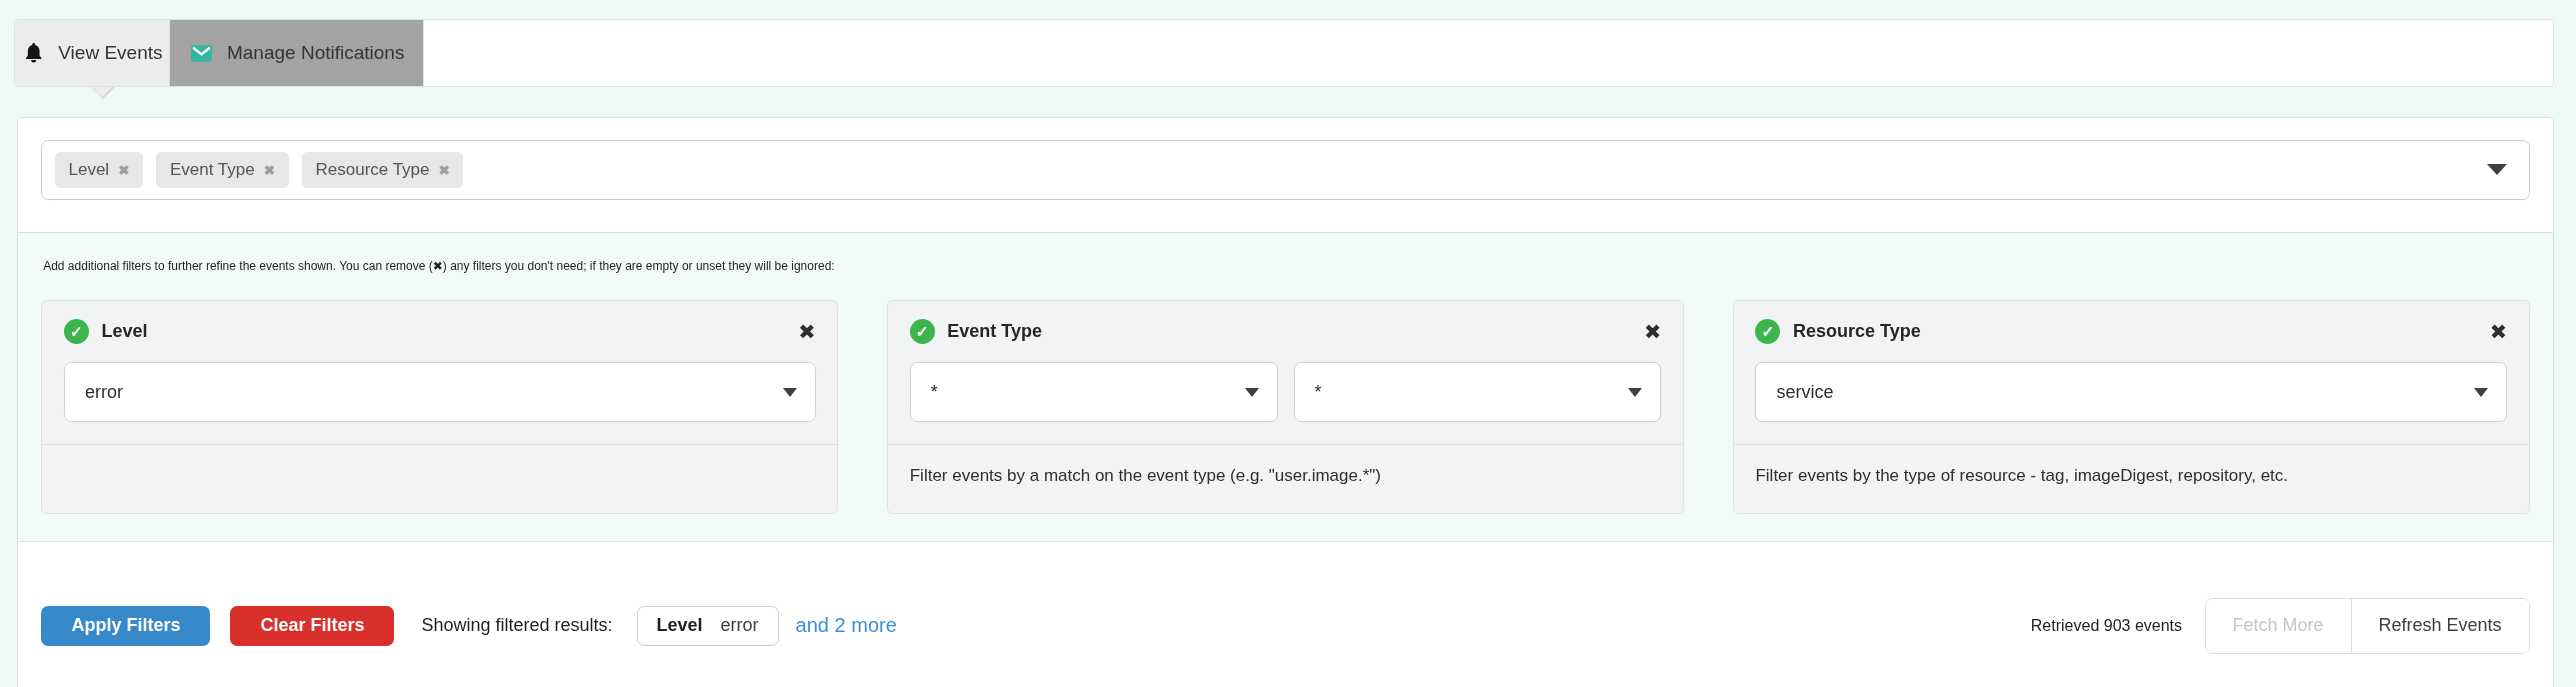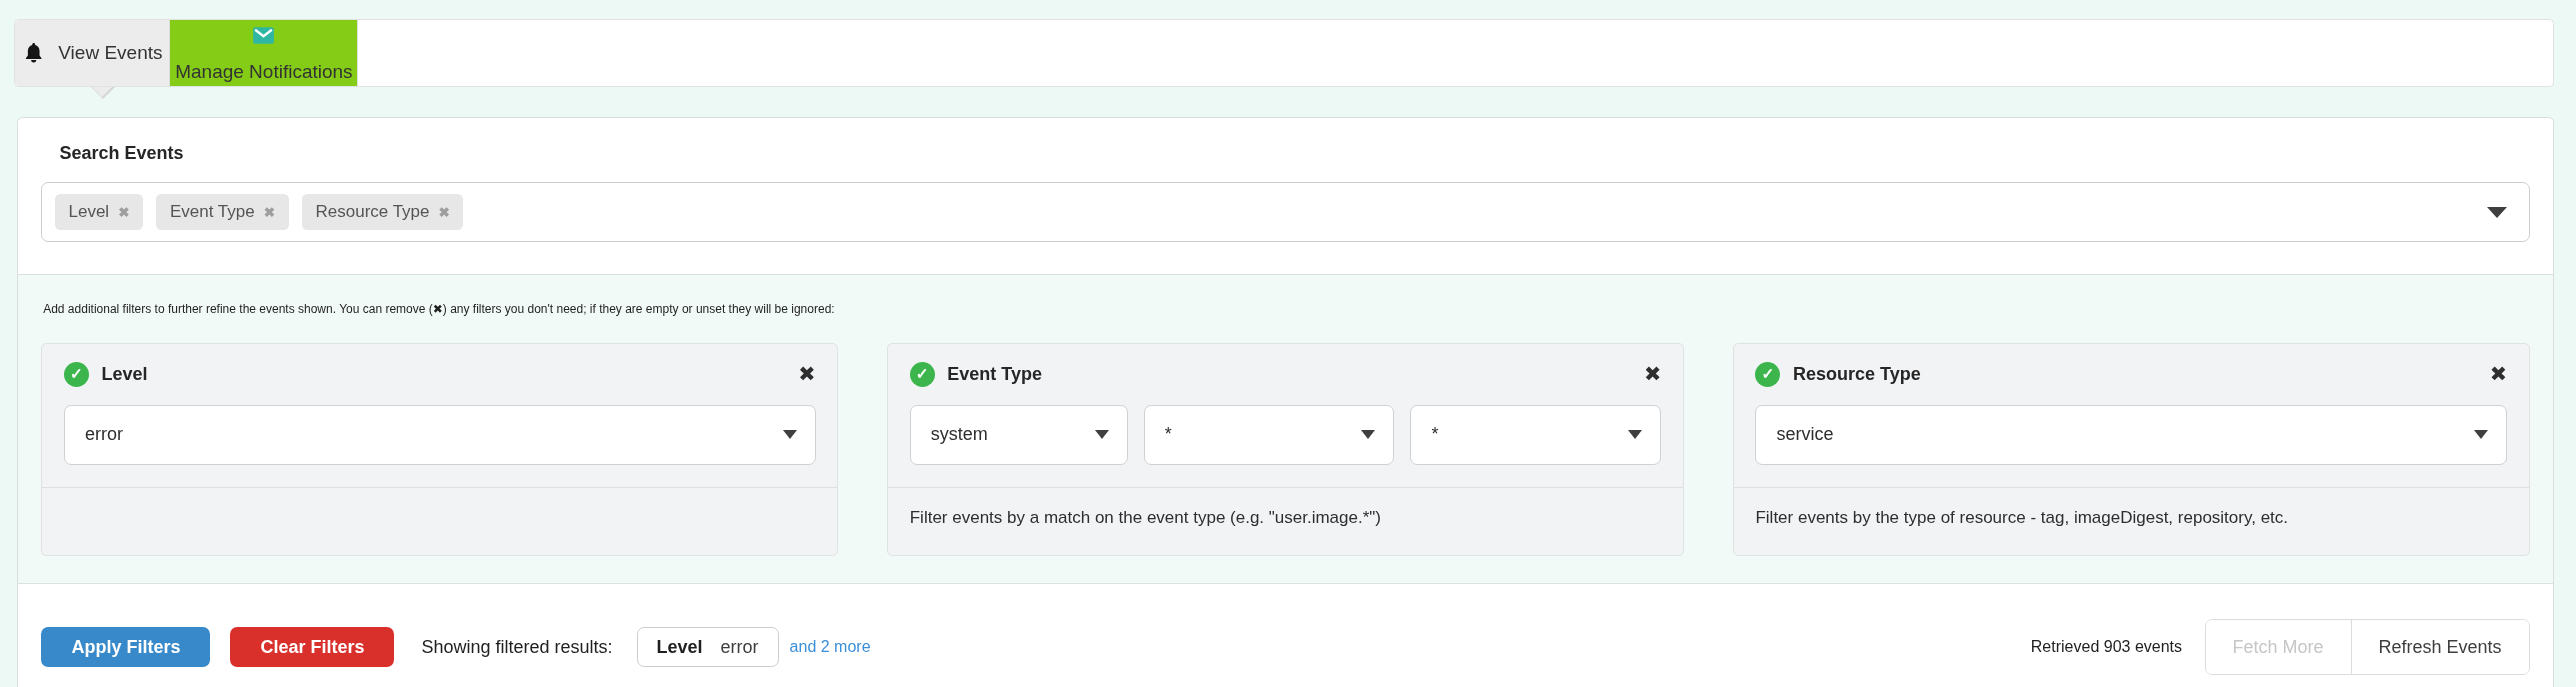--- a/index.html
+++ b/index.html
@@ -17,21 +17,21 @@
     display:flex; align-items:stretch;
   }
   .tab {
     display:flex; align-items:center; justify-content:center; gap:12.6px;
     font-size:19px; color:#333; cursor:pointer; position:relative;
   }
   .tab-active {
     width:155px; background:#ececec;
     border-right:0.9px solid #dcdcdc; border-radius:4.5px 0 0 4.5px;
   }
-  .tab-plain { width:188px; background:#84cc16; border-right:0.9px solid #e0e2e2;flex-direction:column; }
+  .tab-plain { width:254px; background:#a3a3a3; border-right:0.9px solid #e0e2e2; }
   .tab-pointer-border {
     position:absolute; bottom:-12.6px; left:76px;
     width:0; height:0; border-left:12.6px solid transparent;
     border-right:12.6px solid transparent; border-top:12.6px solid #d6d6d6;
   }
   .tab-pointer-fill {
     position:absolute; bottom:-10.8px; left:77px;
     width:0; height:0; border-left:10.8px solid transparent;
     border-right:10.8px solid transparent; border-top:10.8px solid #ececec;
   }
@@ -107,21 +107,21 @@
   .btn-apply { background:#3789c9; }
   .btn-clear { background:#d9302c; margin-left:20px; }
   .showing { font-size:18px; color:#1f1f1f; margin-left:27px; }
   .pill {
     border:0.9px solid #c9cdd1; border-radius:7.2px; height:40px;
     display:flex; align-items:center; padding:0 19px; margin-left:24px; gap:18px;
     font-size:18px; background:#fff;
   }
   .pill .k { font-weight:700; color:#1f1f1f; }
   .pill .v { color:#3e3e3e; }
-  .more-link { font-size:16px; color:#3b8fd9; margin-left:11px; cursor:pointer; text-decoration:none; }
+  .more-link { font-size:20px; color:#3b8fd9; margin-left:17px; cursor:pointer; text-decoration:none; }
   .retrieved { font-size:16px; color:#1f1f1f; margin-right:22.5px; }
   .btn-group {
     display:flex; border:0.9px solid #dcdcdc; border-radius:7.2px; overflow:hidden; background:#fff;
   }
   .gbtn {
     height:54px; padding:0 27px; background:#fff; border:none; font-size:18px;
     cursor:pointer; font-family:"Liberation Sans", sans-serif;
   }
   .gbtn-disabled { color:#c6c6c6; cursor:default; }
   .gbtn-normal { color:#3e3e3e; border-left:0.9px solid #dcdcdc; }
@@ -147,21 +147,20 @@
         <path d="M4 6.5l8 6.2 8-6.2" stroke="#ffffff" stroke-width="2.2" fill="none"></path>
       </svg>
     </span>
     <span>Manage Notifications</span>
   </div>
 </div>
 
 <div class="panel">
 
   <div class="search-section">
-    <div class="section-title">Search Events</div>
     <div class="search-box">
       <span class="chip">
         <span>Level</span>
         <span class="x">✖</span>
       </span>
       <span class="chip">
         <span>Event Type</span>
         <span class="x">✖</span>
       </span>
       <span class="chip">
@@ -192,24 +191,20 @@
         <div class="card-divider"></div>
       </div>
 
       <div class="card">
         <div class="card-head">
           <span class="check-icon">✓</span>
           <span class="card-title">Event Type</span>
           <span class="card-close">✖</span>
         </div>
         <div class="card-controls">
-          <div class="select select-sm">
-            <span>system</span>
-            <span class="caret-sm"></span>
-          </div>
           <div class="select">
             <span>*</span>
             <span class="caret-sm"></span>
           </div>
           <div class="select">
             <span>*</span>
             <span class="caret-sm"></span>
           </div>
         </div>
         <div class="card-divider"></div>

